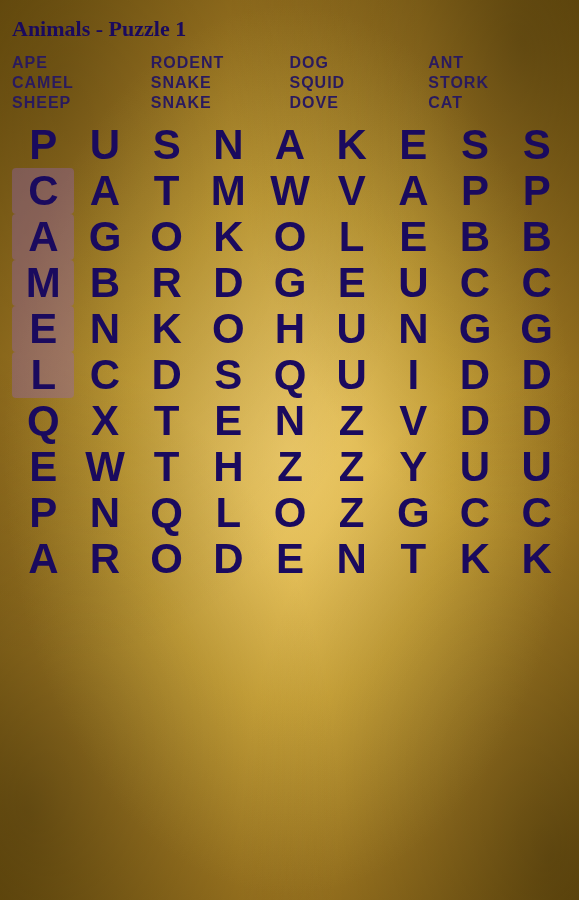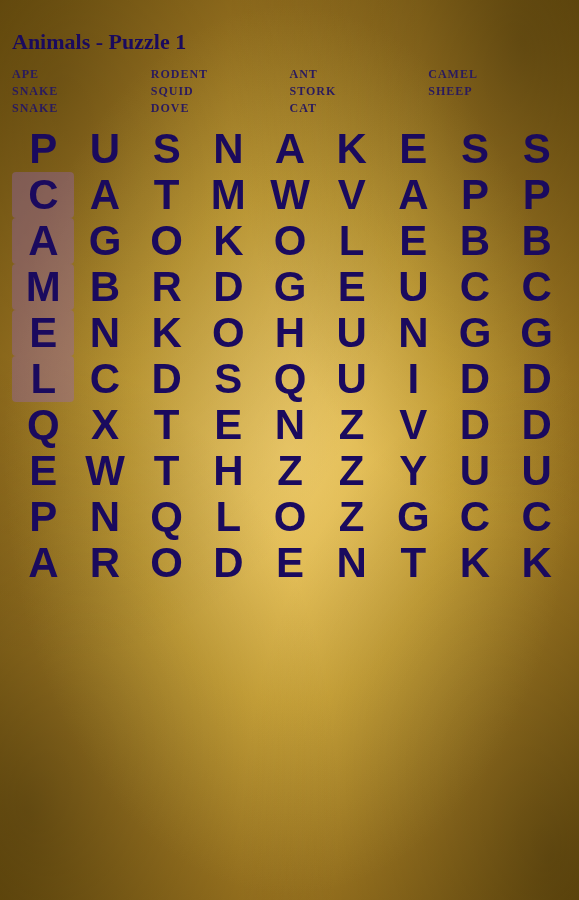--- a/index.html
+++ b/index.html
@@ -30,43 +30,43 @@
         radial-gradient(ellipse at 5% 90%, rgba(0,0,0,0.3) 0%, transparent 40%),
         radial-gradient(ellipse at 95% 95%, rgba(0,0,0,0.3) 0%, transparent 40%),
         radial-gradient(ellipse at 50% 50%, rgba(240,200,100,0.5) 0%, transparent 70%);
       pointer-events: none;
       z-index: 1;
     }
 
     .content {
       position: relative;
       z-index: 2;
-      padding: 29px 12px 10px 12px;
+      padding: 16px 12px 10px 12px;
     }
 
     .title {
       font-size: 22px;
       font-weight: bold;
       color: #1a0a5e;
       font-family: 'Georgia', serif;
       margin-bottom: 12px;
     }
 
     .word-list {
       display: grid;
       grid-template-columns: repeat(4, 1fr);
       margin-bottom: 10px;
       row-gap: 2px;
     }
 
     .word-item {
-      font-size: 12px;
+      font-size: 16px;
       font-weight: bold;
       color: #2a1a5e;
-      font-family: Liberation Serif, serif;
+      font-family: Liberation Sans, sans-serif;
       letter-spacing: 1px;
     }
 
     .grid-container {
       margin-top: 6px;
     }
 
     .grid-row {
       display: grid;
       grid-template-columns: repeat(9, 1fr);
@@ -93,20 +93,21 @@
 <body>
 
 <div class="page-wrapper">
   <div class="content">
 
     <div class="title">Animals - Puzzle 1</div>
 
     <div class="word-list">
     <div class="word-item">APE</div>
         <div class="word-item">RODENT</div>
+        <div class="word-item">DOG</div>
         <div class="word-item">ANT</div>
         <div class="word-item">CAMEL</div>
         <div class="word-item">SNAKE</div>
         <div class="word-item">SQUID</div>
         <div class="word-item">STORK</div>
         <div class="word-item">SHEEP</div>
         <div class="word-item">SNAKE</div>
         <div class="word-item">DOVE</div>
         <div class="word-item">CAT</div>
       </div>

